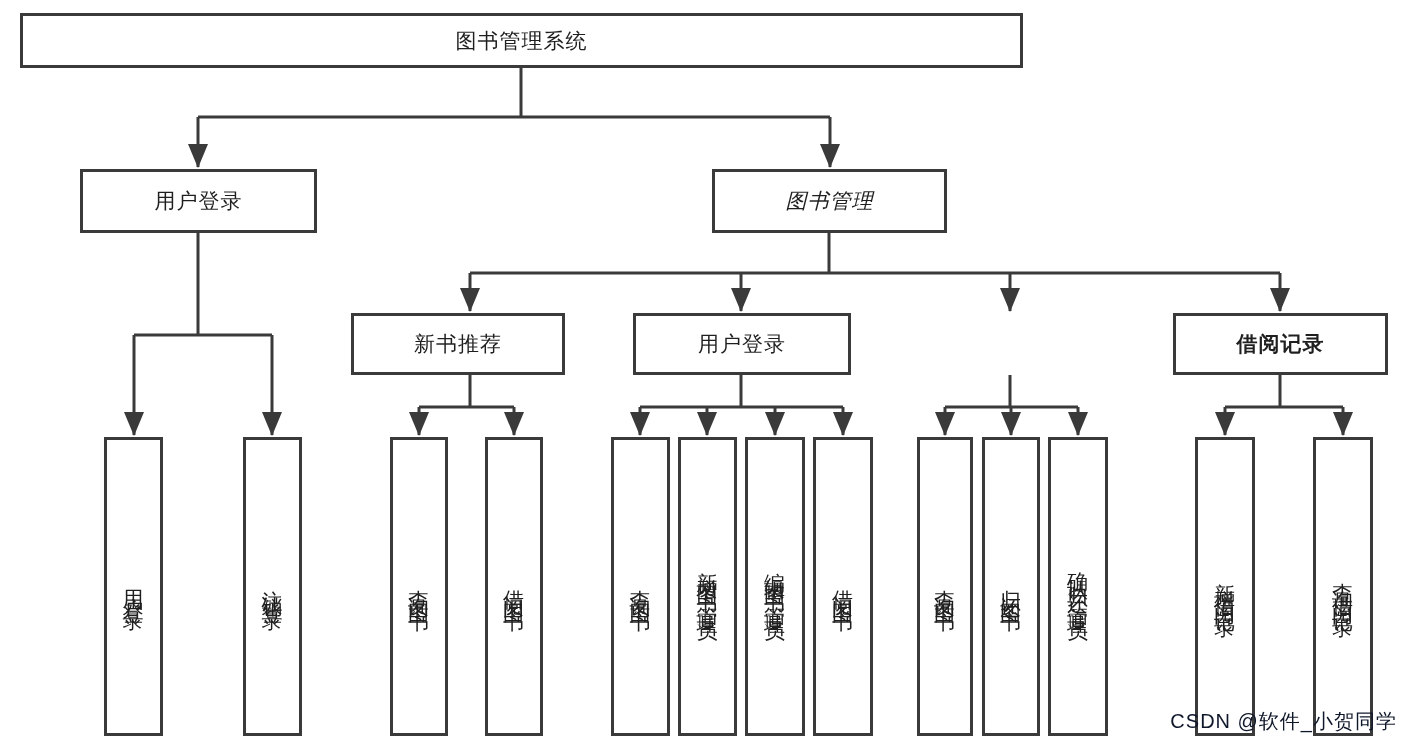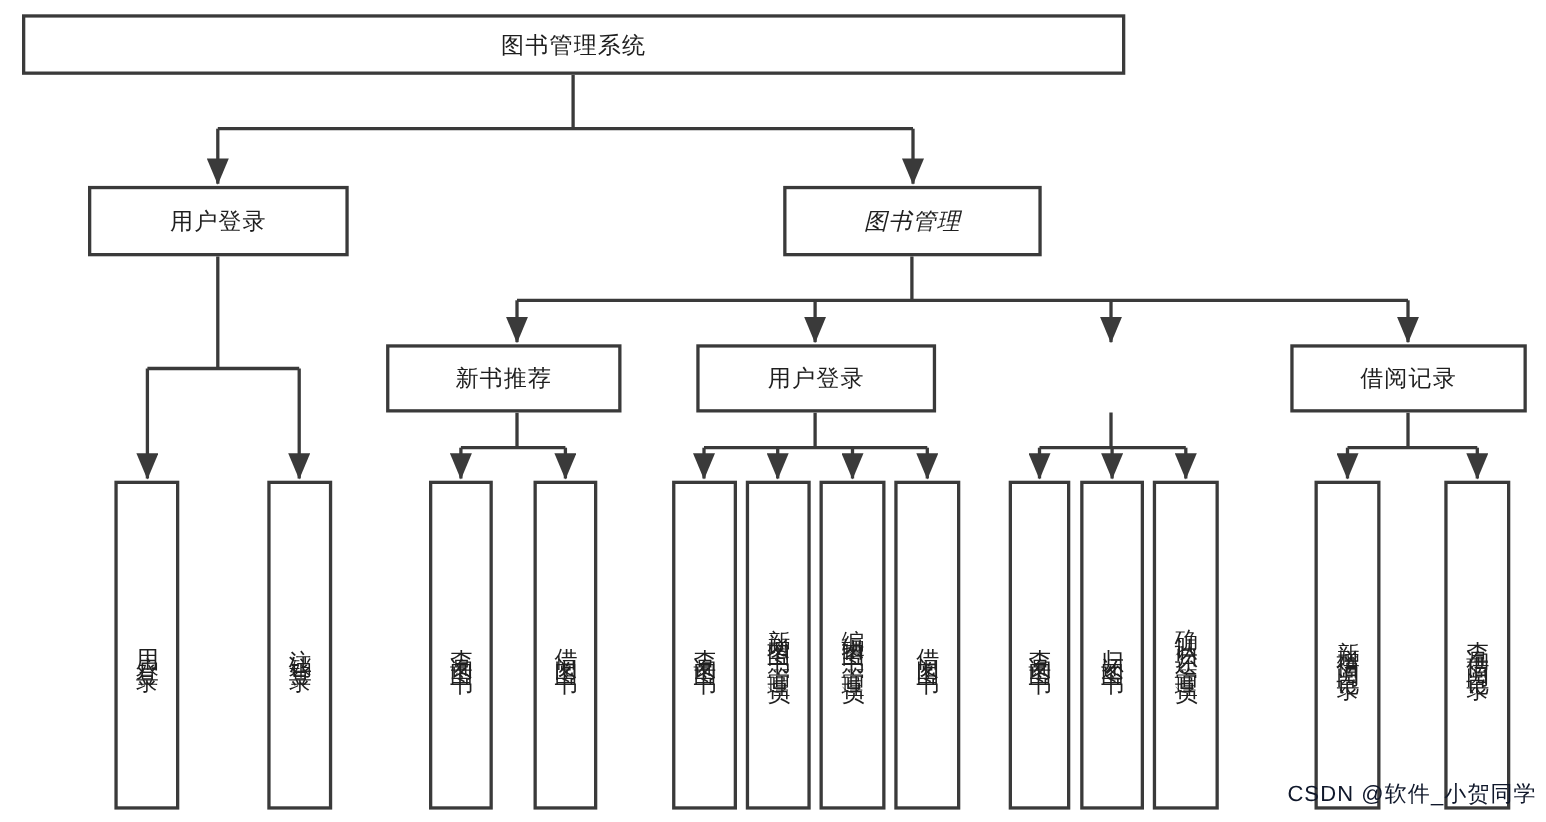--- a/index.html
+++ b/index.html
@@ -110,21 +110,21 @@
   <div class="node" style="left:712px; top:169px; width:235px; height:64px;font-style:italic;">
     <span>图书管理</span>
   </div>
 
   <div class="node" style="left:351px; top:313px; width:214px; height:62px;">
     <span>新书推荐</span>
   </div>
   <div class="node" style="left:633px; top:313px; width:218px; height:62px;">
     <span>用户登录</span>
   </div>
-  <div class="node" style="left:1173px; top:313px; width:215px; height:62px;">
+  <div class="node" style="left:1173px; top:313px; width:215px; height:62px;font-weight:bold;">
     <span>借阅记录</span>
   </div>
 
   <div class="node vert" style="left:104px; top:437px; width:59px; height:299px;">
     <span>用户登录</span>
   </div>
   <div class="node vert" style="left:243px; top:437px; width:59px; height:299px;">
     <span>注销登录</span>
   </div>
 

